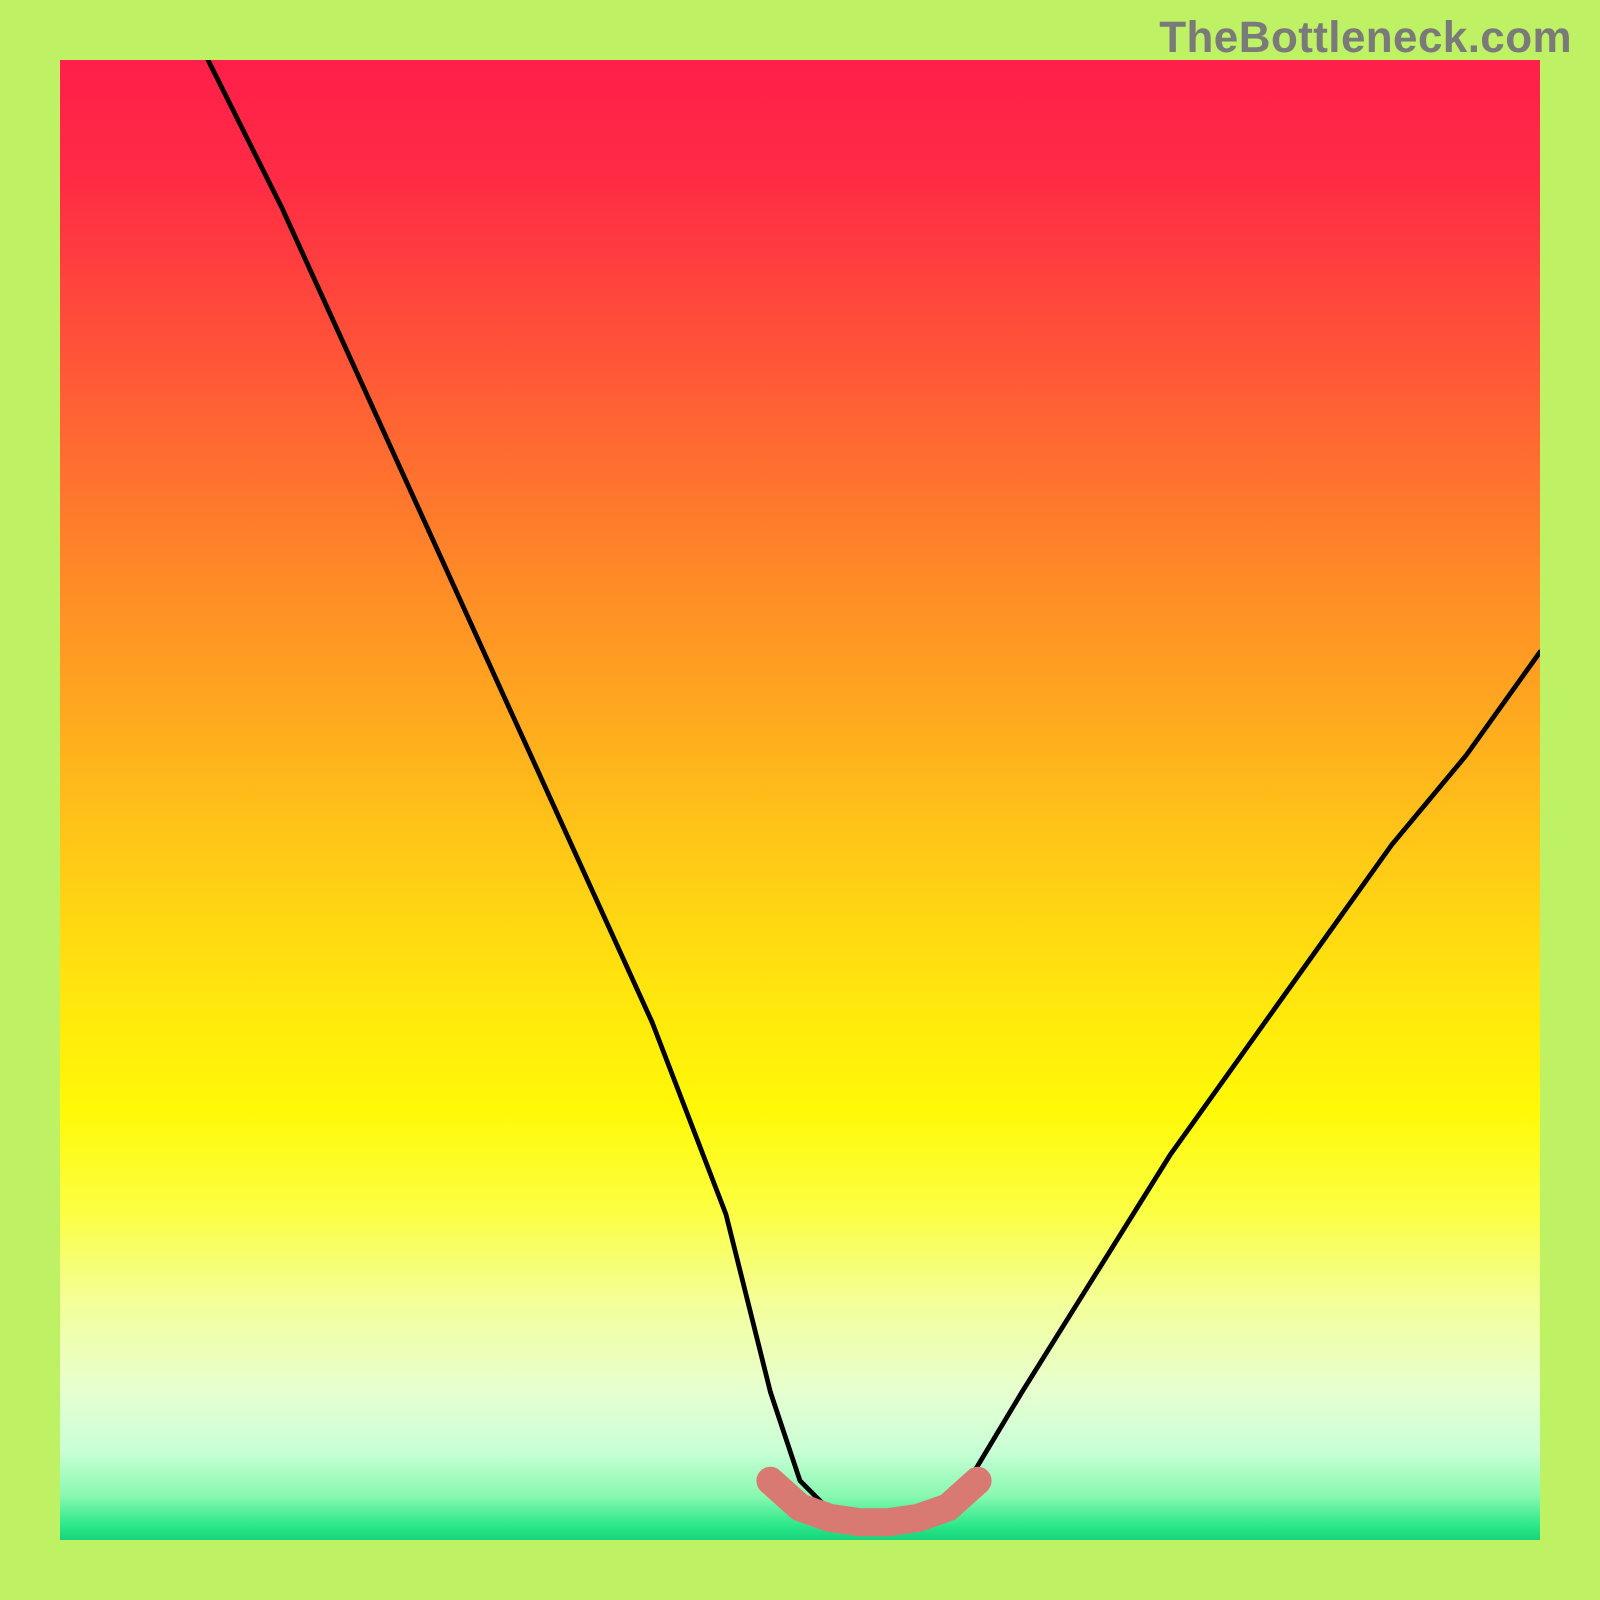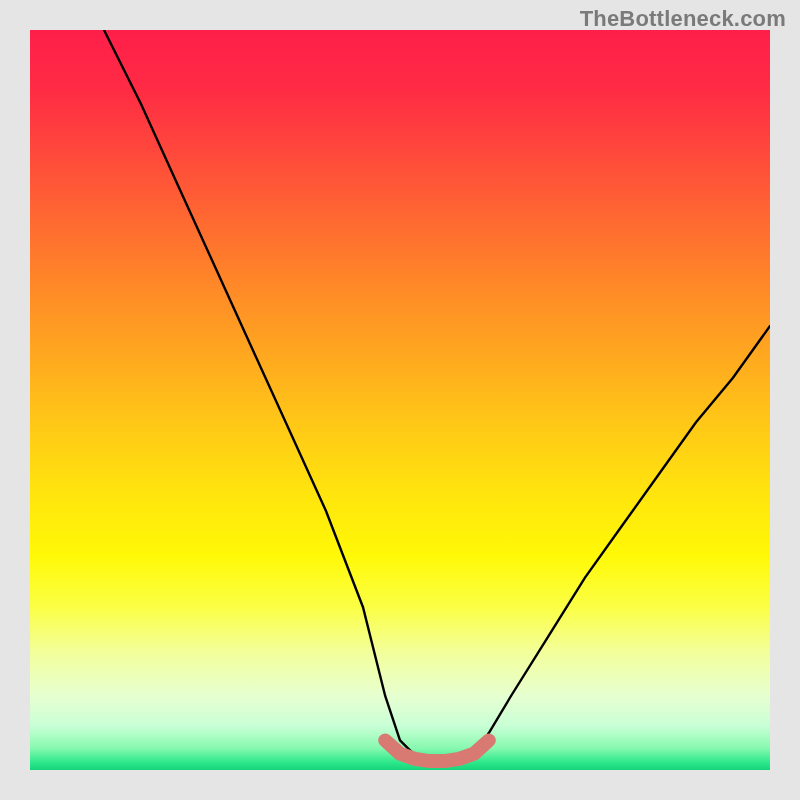--- a/index.html
+++ b/index.html
@@ -8,21 +8,21 @@
     width: 800px;
     height: 800px;
     overflow: hidden;
     background: #000;
     font-family: Arial, Helvetica, sans-serif;
   }
   .frame {
     position: relative;
     width: 800px;
     height: 800px;
-    background: #e5e5e5;
+    background: #bef264;
   }
   .plot-area {
     position: absolute;
     left: 30px;
     top: 30px;
     width: 740px;
     height: 740px;
     overflow: hidden;
   }
   .gradient-bg {

